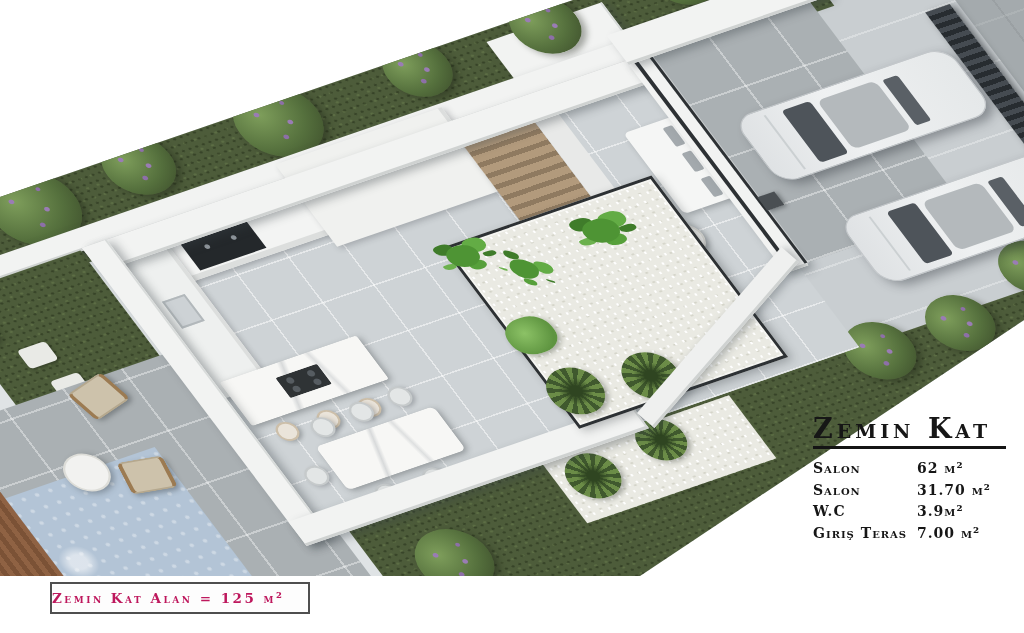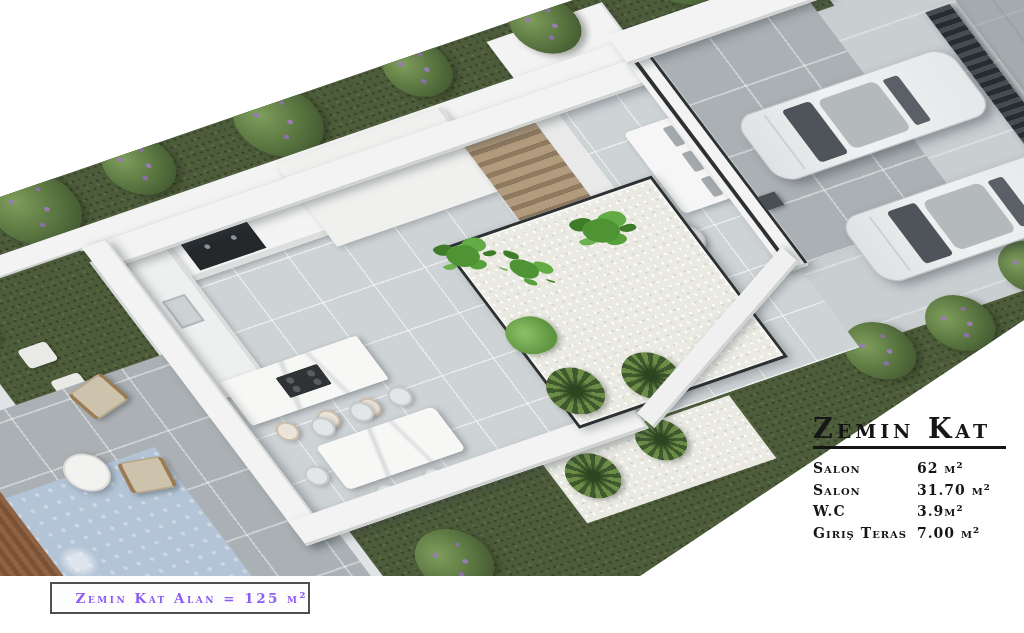--- a/index.html
+++ b/index.html
@@ -68,22 +68,22 @@
   
   .panel{position:absolute;left:813px;top:414px;width:206px;color:#161616;}
   .ptitle{font-variant:small-caps;font-weight:700;font-size:27px;letter-spacing:4px;line-height:30px;white-space:nowrap;}
   .punder{border-top:3px solid #141414;width:193px;margin-top:2px;}
   .rows{margin-top:9px;}
   .row{display:flex;font-variant:small-caps;font-weight:700;font-size:14px;letter-spacing:1px;line-height:21.5px;white-space:nowrap;}
   .rl{display:inline-block;min-width:104px;}
   .rv{display:inline-block;}
   .arealabel{
     position:absolute;left:50px;top:582px;width:256px;height:28px;
-    border:2px solid #4f4f4f;background:#fdfdfd;display:flex;align-items:center;justify-content:flex-end;
-    font-variant:small-caps;font-weight:700;font-size:13.5px;letter-spacing:2.5px;color:#8b5cf6;white-space:nowrap;
+    border:2px solid #4f4f4f;background:#fdfdfd;display:flex;align-items:center;justify-content:flex-start;
+    font-variant:small-caps;font-weight:700;font-size:13.5px;letter-spacing:2.5px;color:#be185d;white-space:nowrap;
     box-shadow:0 0 0 1px rgba(255,255,255,.8) inset;}
 </style>
 </head>
 <body>
 
 <div class="scene">
   <div class="plot">
 
     <div class="p" style="left:600px;top:250px;width:800px;height:700px;background-color:#a4aaad;border-left:6px solid #d0d3d4;background-image:repeating-linear-gradient(0deg,rgba(255,255,255,.10) 0 2px,transparent 2px 80px),repeating-linear-gradient(90deg,rgba(0,0,0,.06) 0 2px,transparent 2px 60px);"></div>
     <div class="p" style="left:545px;top:440px;width:330px;height:430px;background-color:#c9ced1;background-image:repeating-linear-gradient(0deg,rgba(255,255,255,.3) 0 2px,transparent 2px 70px);"></div>

